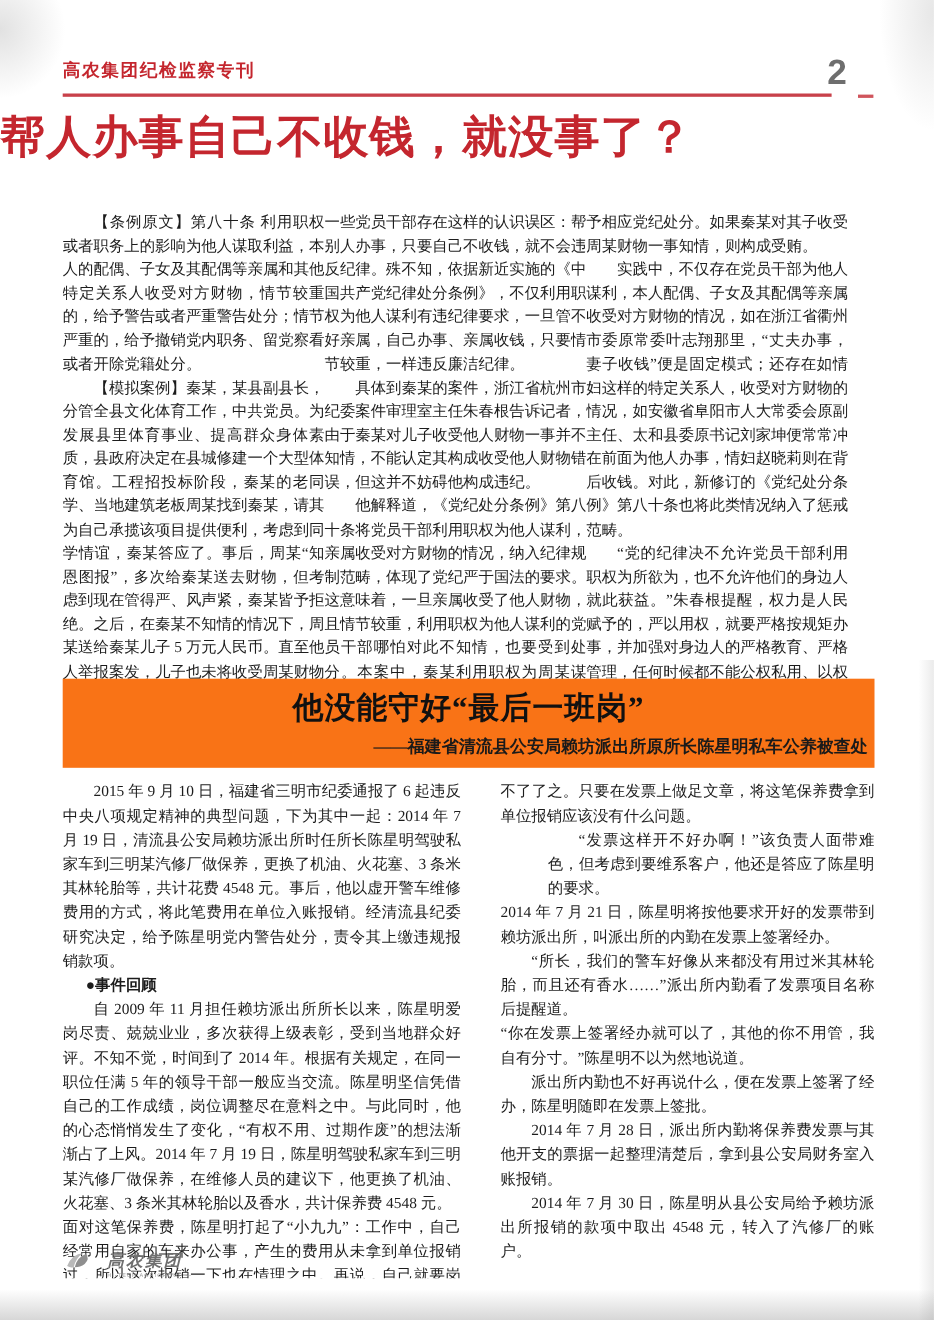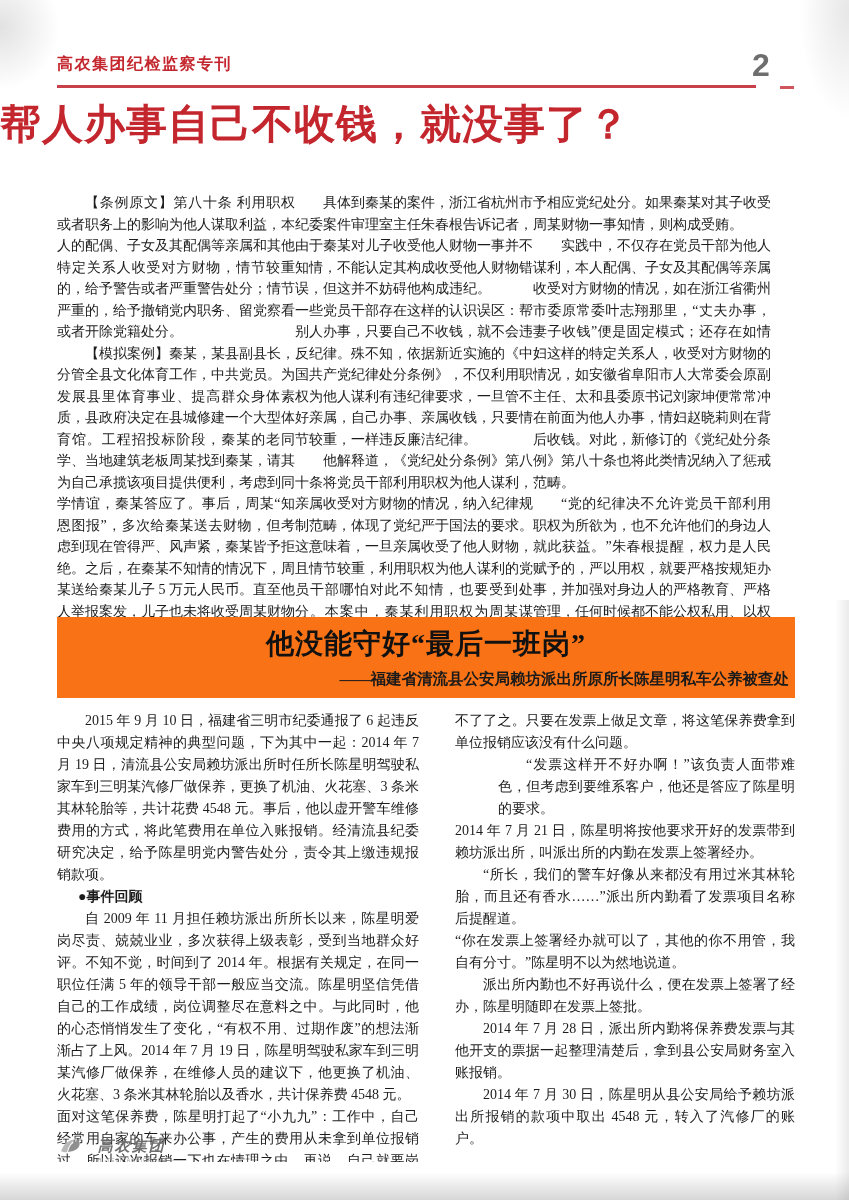--- a/index.html
+++ b/index.html
@@ -121,22 +121,22 @@
   <div class="page-number-dash"></div>
 
   <h1 class="headline">帮人办事自己不收钱，就没事了？</h1>
 
   <section class="article1">
     <div class="col">
         <p class="para" style="text-indent: 2em;">【条例原文】第八十条 利用职权或者职务上的影响为他人谋取利益，本人的配偶、子女及其配偶等亲属和其他特定关系人收受对方财物，情节较重的，给予警告或者严重警告处分；情节严重的，给予撤销党内职务、留党察看或者开除党籍处分。</p>
         <p class="para" style="text-indent: 2em;">【模拟案例】秦某，某县副县长，分管全县文化体育工作，中共党员。为发展县里体育事业、提高群众身体素质，县政府决定在县城修建一个大型体育馆。工程招投标阶段，秦某的老同学、当地建筑老板周某找到秦某，请其为自己承揽该项目提供便利，考虑到同学情谊，秦某答应了。事后，周某“知恩图报”，多次给秦某送去财物，但考虑到现在管得严、风声紧，秦某皆予拒绝。之后，在秦某不知情的情况下，周某送给秦某儿子 5 万元人民币。直至他人举报案发，儿子也未将收受周某财物一事告知秦某。“办事者不收钱，收钱者不办事”。现实中，</p>
       </div>
     <div class="col">
+        <p class="para">一些党员干部存在这样的认识误区：帮别人办事，只要自己不收钱，就不会违反纪律。殊不知，依据新近实施的《中国共产党纪律处分条例》，不仅利用职权为他人谋利有违纪律要求，一旦管不好亲属，自己办事、亲属收钱，只要情节较重，一样违反廉洁纪律。</p>
         <p class="para" style="text-indent: 2em;">具体到秦某的案件，浙江省杭州市纪委案件审理室主任朱春根告诉记者，由于秦某对儿子收受他人财物一事并不知情，不能认定其构成收受他人财物错误，但这并不妨碍他构成违纪。</p>
-        <p class="para">一些党员干部存在这样的认识误区：帮别人办事，只要自己不收钱，就不会违反纪律。殊不知，依据新近实施的《中国共产党纪律处分条例》，不仅利用职权为他人谋利有违纪律要求，一旦管不好亲属，自己办事、亲属收钱，只要情节较重，一样违反廉洁纪律。</p>
         <p class="para" style="text-indent: 2em;">他解释道，《党纪处分条例》第八十条将党员干部利用职权为他人谋利，亲属收受对方财物的情况，纳入纪律规制范畴，体现了党纪严于国法的要求。这意味着，一旦亲属收受了他人财物，且情节较重，利用职权为他人谋利的党员干部哪怕对此不知情，也要受到处分。本案中，秦某利用职权为周某谋利，其子收受周某 5 万元，应视情节轻重，给</p>
       </div>
     <div class="col">
         <p class="para">予相应党纪处分。如果秦某对其子收受周某财物一事知情，则构成受贿。</p>
         <p class="para" style="text-indent: 2em;">实践中，不仅存在党员干部为他人谋利，本人配偶、子女及其配偶等亲属收受对方财物的情况，如在浙江省衢州市委原常委叶志翔那里，“丈夫办事，妻子收钱”便是固定模式；还存在如情妇这样的特定关系人，收受对方财物的情况，如安徽省阜阳市人大常委会原副主任、太和县委原书记刘家坤便常常冲在前面为他人办事，情妇赵晓莉则在背后收钱。对此，新修订的《党纪处分条例》第八十条也将此类情况纳入了惩戒范畴。</p>
         <p class="para" style="text-indent: 2em;">“党的纪律决不允许党员干部利用职权为所欲为，也不允许他们的身边人就此获益。”朱春根提醒，权力是人民赋予的，严以用权，就要严格按规矩办事，并加强对身边人的严格教育、严格管理，任何时候都不能公权私用、以权谋私。</p>
       </div>
   </section>
 
   <div class="article2-box">

